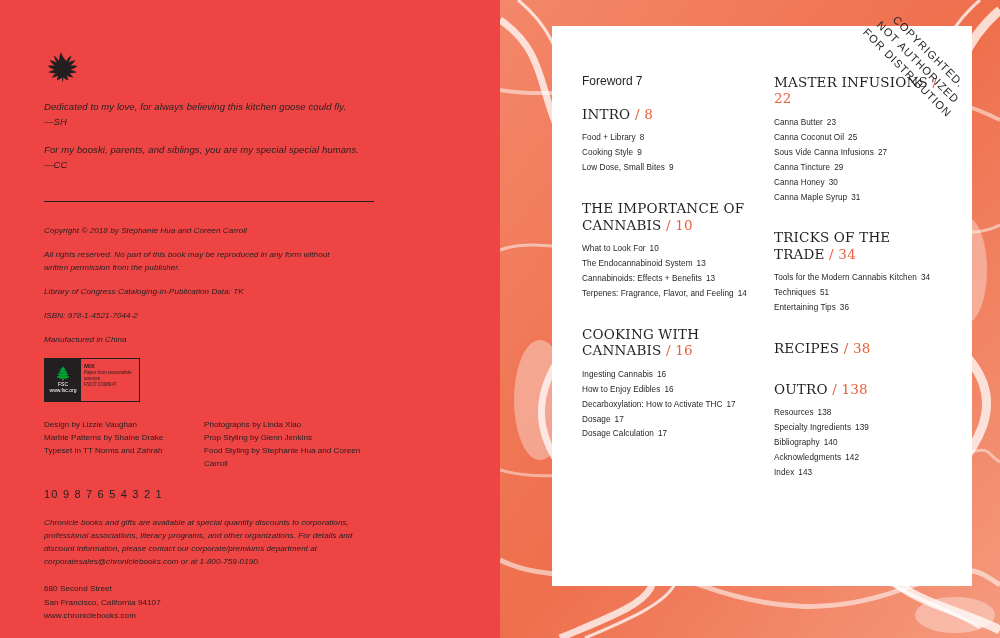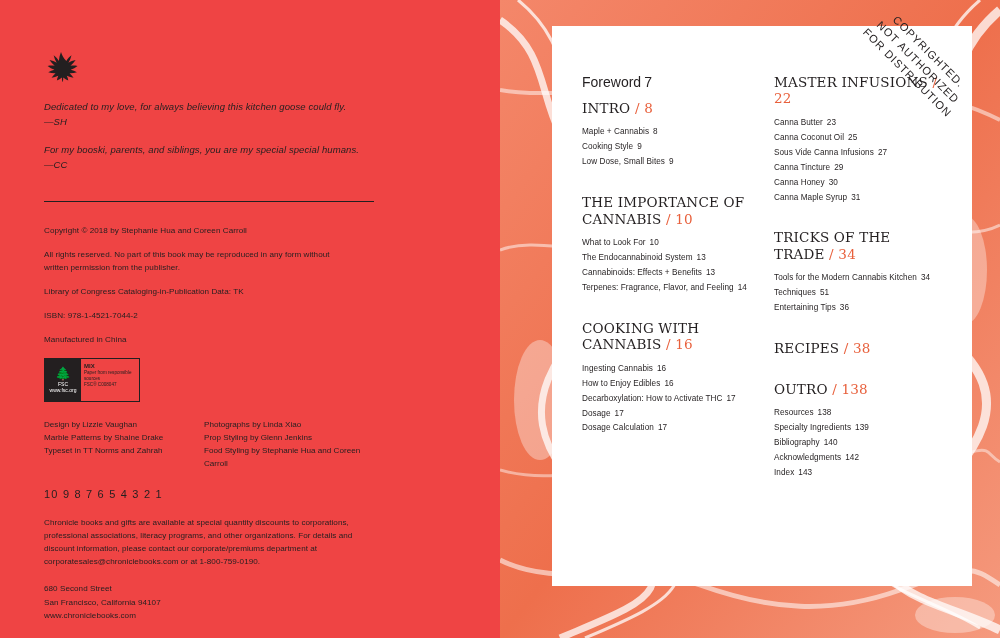--- a/index.html
+++ b/index.html
@@ -48,21 +48,21 @@
     border-top: 1px solid #231f20;
     margin: 28px 0 22px 0;
     width: 330px;
   }
   .small-text {
     font-size: 8.1px;
     line-height: 1.62;
     color: #231f20;
     letter-spacing: .05px;
   }
-  .small-text p { margin: 0 0 11px 0; max-width: 310px; }
+  .small-text p { margin: 0 0 11px 0; max-width: 310px; font-style: italic; }
 
   .fsc-box {
     width: 96px;
     height: 44px;
     border: 1px solid #231f20;
     display: flex;
     margin: 6px 0 16px 0;
     box-sizing: border-box;
   }
   .fsc-left {
@@ -137,22 +137,22 @@
     margin: 0 0 44px 2px;
     font-weight: normal;
   }
   .toc-cols {
     display: flex;
     gap: 24px;
   }
   .toc-col { width: 178px; }
 
   .foreword {
-    font-size: 14px;
-    margin-bottom: 10px;
+    font-size: 12px;
+    margin-bottom: 18px;
   }
   .foreword .pg { margin-left: 3px; }
 
   .sect { margin-bottom: 24px; }
   .sect-head {
     font-family: "DejaVu Serif", serif;
     font-size: 13.5px;
     line-height: 1.22;
     letter-spacing: .2px;
     color: #231f20;
@@ -301,21 +301,21 @@
           <div class="foreword">
             <span>Foreword</span><span class="pg">7</span>
           </div>
 
           <div class="sect">
             <div class="sect-head">
               <span>INTRO</span>
               <span class="slash">/</span>
               <span class="num">8</span>
             </div>
-            <div class="entry"><span>Maple + Cannabis</span><span class="pg">8</span></div>
+            <div class="entry"><span>Food + Library</span><span class="pg">8</span></div>
             <div class="entry"><span>Cooking Style</span><span class="pg">9</span></div>
             <div class="entry"><span>Low Dose, Small Bites</span><span class="pg">9</span></div>
           </div>
 
           <div class="sect">
             <div class="sect-head">
               <span>THE IMPORTANCE OF CANNABIS</span>
               <span class="slash">/</span>
               <span class="num">10</span>
             </div>

